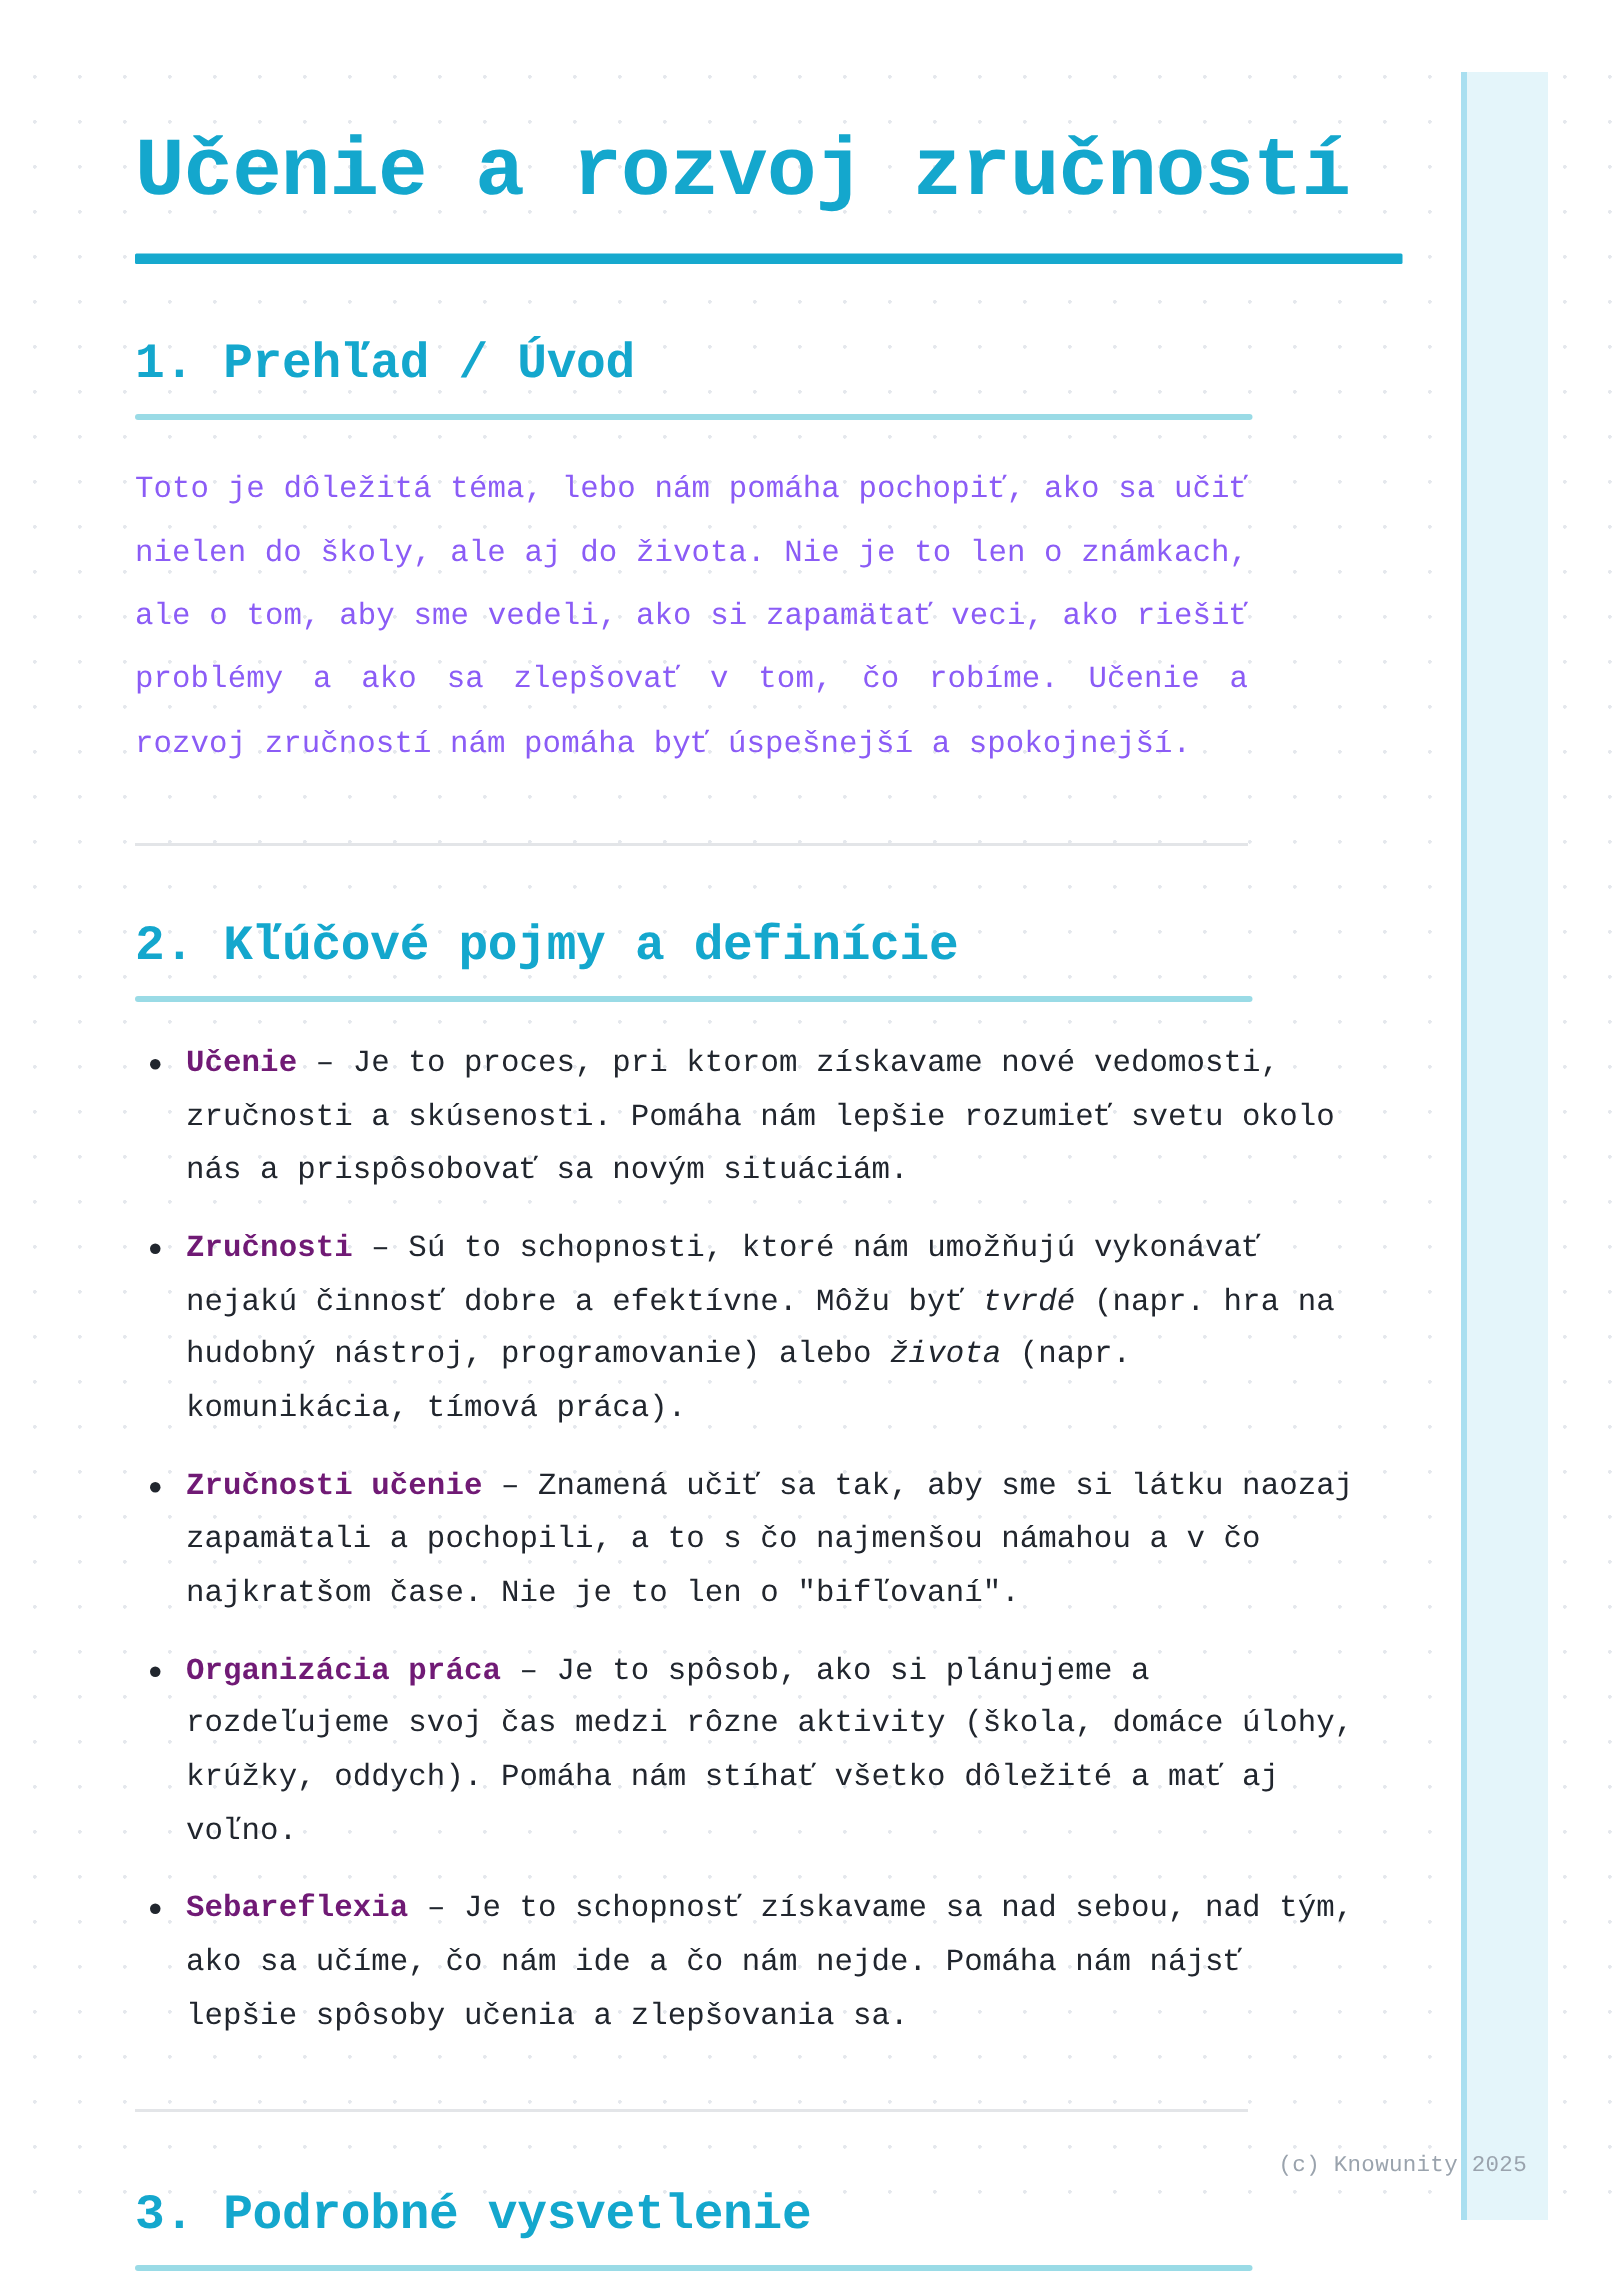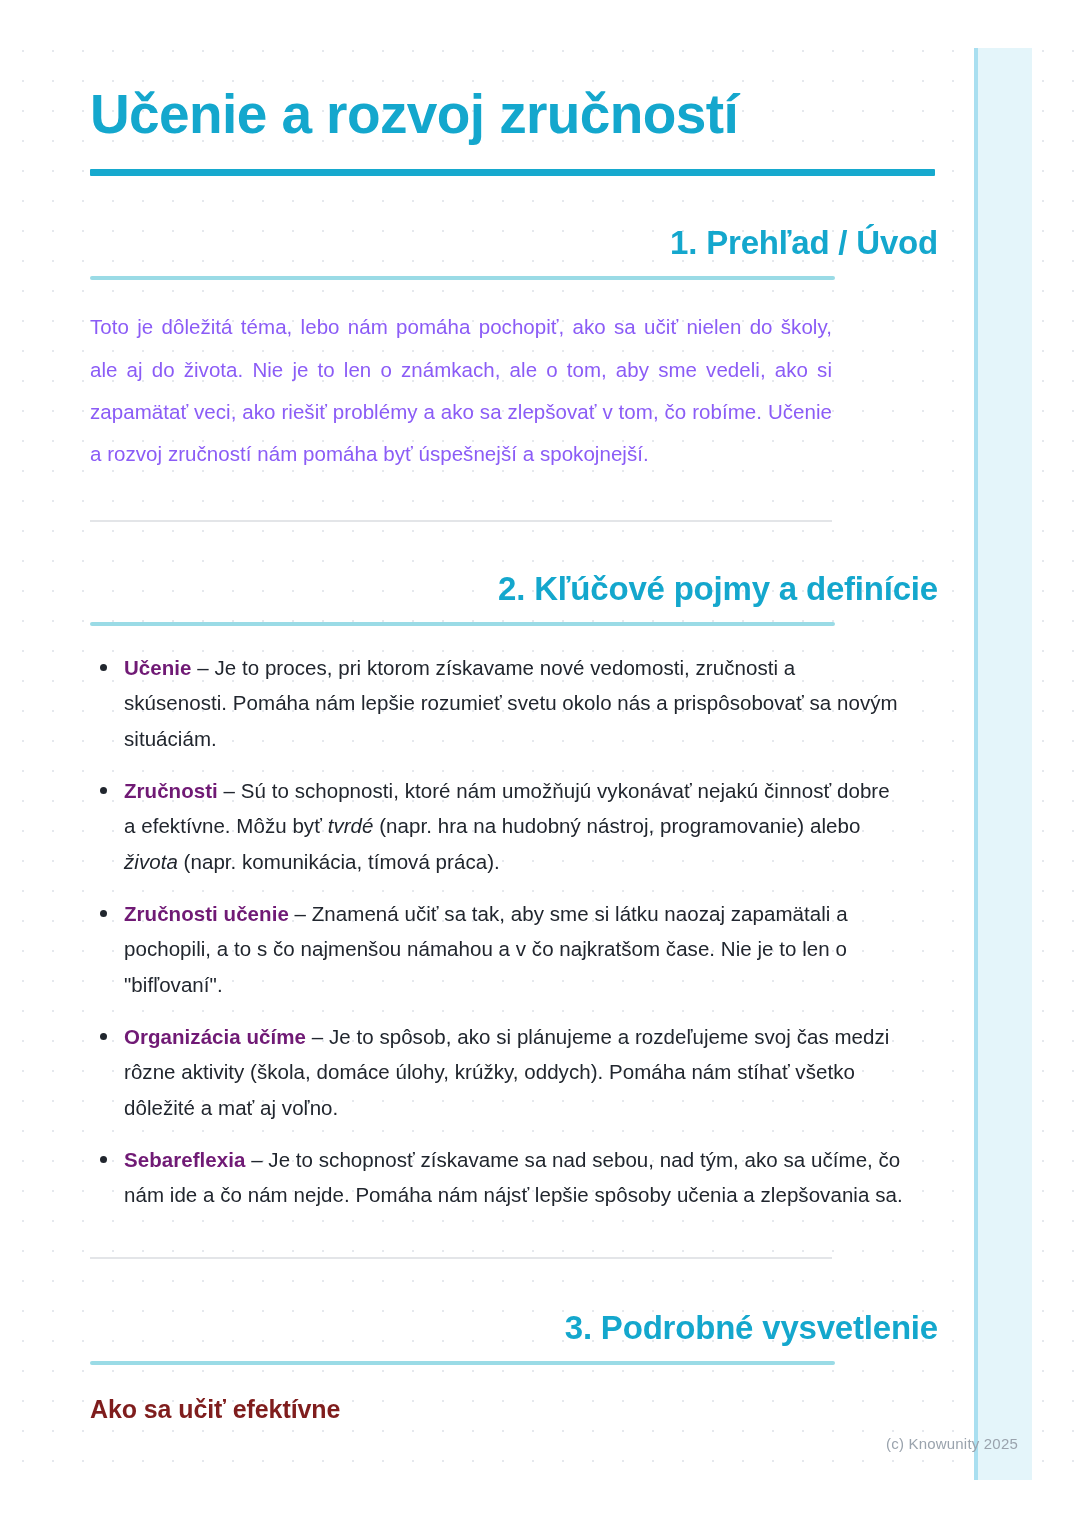--- a/index.html
+++ b/index.html
@@ -8,21 +8,21 @@
     padding: 0;
     background: #ffffff;
   }
 
   .page {
     position: relative;
     width: 1080px;
     height: 1528px;
     background: #ffffff;
     overflow: hidden;
-    font-family: Liberation Sans, sans-serif;
+    font-family: Liberation Mono, monospace;
     border-radius: 17px;
     -webkit-font-smoothing: antialiased;
   }
 
   
   .dot-grid {
     position: absolute;
     left: 0;
     top: 48px;
     width: 1080px;
@@ -84,21 +84,20 @@
     margin-top: 0;
   }
 
   .section-heading {
     margin: 0;
     font-size: 33px;
     line-height: 1.18;
     font-weight: 700;
     letter-spacing: -0.2px;
     color: #14a7cd;
-    text-align: right;
   }
 
   .heading-rule {
     margin-top: 13px;
     width: 745px;
     height: 4px;
     background: #9adbe6;
     border-radius: 2px;
   }
 
@@ -207,21 +206,21 @@
         <li>
           <span class="term">Učenie</span><span> – </span><span>Je to proces, pri ktorom získavame nové vedomosti, zručnosti a skúsenosti. Pomáha nám lepšie rozumieť svetu okolo nás a prispôsobovať sa novým situáciám.</span>
         </li>
         <li>
           <span class="term">Zručnosti</span><span> – </span><span>Sú to schopnosti, ktoré nám umožňujú vykonávať nejakú činnosť dobre a efektívne. Môžu byť </span><span class="it">tvrdé</span><span> (napr. hra na hudobný nástroj, programovanie) alebo </span><span class="it">života</span><span> (napr. komunikácia, tímová práca).</span>
         </li>
         <li>
           <span class="term">Zručnosti učenie</span><span> – </span><span>Znamená učiť sa tak, aby sme si látku naozaj zapamätali a pochopili, a to s čo najmenšou námahou a v čo najkratšom čase. Nie je to len o "bifľovaní".</span>
         </li>
         <li>
-          <span class="term">Organizácia učíme</span><span> – </span><span>Je to spôsob, ako si plánujeme a rozdeľujeme svoj čas medzi rôzne aktivity (škola, domáce úlohy, krúžky, oddych). Pomáha nám stíhať všetko dôležité a mať aj voľno.</span>
+          <span class="term">Organizácia práca</span><span> – </span><span>Je to spôsob, ako si plánujeme a rozdeľujeme svoj čas medzi rôzne aktivity (škola, domáce úlohy, krúžky, oddych). Pomáha nám stíhať všetko dôležité a mať aj voľno.</span>
         </li>
         <li>
           <span class="term">Sebareflexia</span><span> – </span><span>Je to schopnosť získavame sa nad sebou, nad tým, ako sa učíme, čo nám ide a čo nám nejde. Pomáha nám nájsť lepšie spôsoby učenia a zlepšovania sa.</span>
         </li>
       </ul>
 
       <div class="divider"></div>
     </div>
 
     <div class="section sec3">

